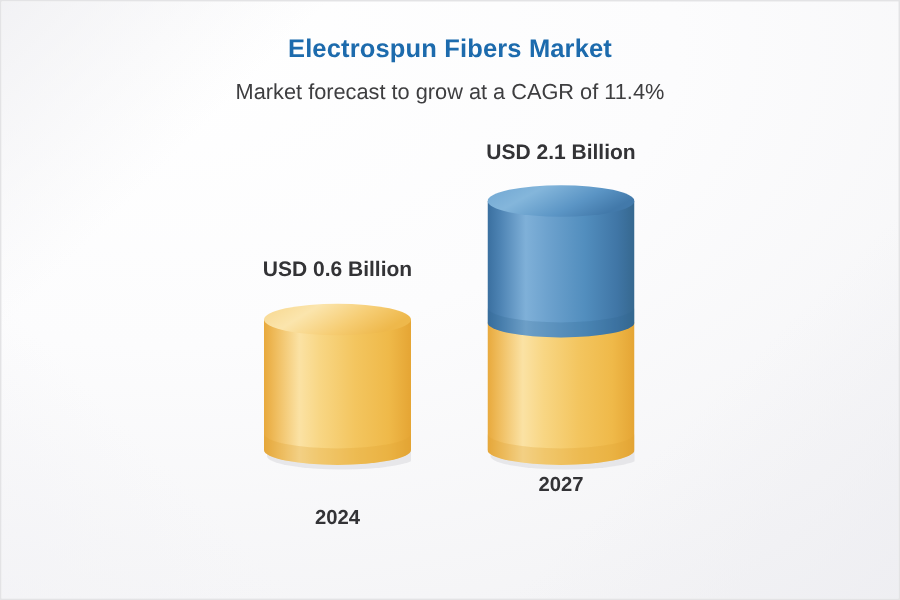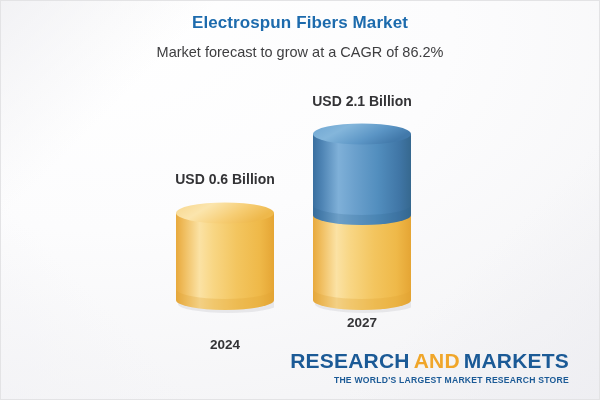--- a/index.html
+++ b/index.html
@@ -31,21 +31,21 @@
       linear-gradient(315deg, rgba(238,238,242,0.9) 0%, rgba(255,255,255,0) 26%),
       linear-gradient(45deg, rgba(243,243,246,0.7) 0%, rgba(255,255,255,0) 20%);
     pointer-events: none;
   }
 
   
   .header {
     position: absolute;
     top: 0; left: 0; right: 0;
     text-align: center;
-    padding-top: 11px;
+    padding-top: 21px;
   }
   .chart-title {
     font-size: 17px;
     font-weight: bold;
     color: #1d6bad;
     letter-spacing: 0.1px;
     line-height: 22px;
     margin: 0;
   }
   .chart-subtitle {
@@ -140,21 +140,21 @@
 </style>
 </head>
 <body>
 
 <div class="infographic">
 
   <div class="bg-shade"></div>
 
   <div class="header">
     <div class="chart-title">Electrospun Fibers Market</div>
-    <div class="chart-subtitle">Market forecast to grow at a CAGR of 86.2%</div>
+    <div class="chart-subtitle">Market forecast to grow at a CAGR of 11.4%</div>
   </div>
 
   <div class="plot">
 
     <div class="bar-group" style="left:175px; top:0px; width:98px; height:345px;">
 
       <div class="value-label" style="top:170px;">USD 0.6 Billion</div>
 
       <svg class="cylinder" width="98" height="345">
         <defs>
@@ -181,21 +181,21 @@
 
         <path d="M 0,288 L 0,299 A 49,10 0 0 0 98,299 L 98,288 A 49,10 0 0 1 0,288 Z" fill="#e0a133" opacity="0.28"></path>
 
         <ellipse cx="49" cy="212" rx="49" ry="10.5" fill="url(#yellowTop)"></ellipse>
         <ellipse cx="49" cy="212" rx="49" ry="10.5" fill="none" stroke="#eab košt" stroke-width="0"></ellipse>
       </svg>
 
       <div class="category-label" style="top:314px;margin-top:22px;">2024</div>
     </div>
 
-    <div class="bar-group" style="left:312px; top:0px; width:98px; height:345px;">
+    <div class="bar-group" style="left:324px; top:0px; width:98px; height:345px;">
 
       <div class="value-label" style="top:92px;">USD 2.1 Billion</div>
 
       <svg class="cylinder" width="98" height="345">
         <defs>
           <linearGradient id="blueBody" x1="0" y1="0" x2="1" y2="0">
             <stop offset="0%" stop-color="#3a6f9f"></stop>
             <stop offset="9%" stop-color="#4e84b4"></stop>
             <stop offset="26%" stop-color="#7fb0d8"></stop>
             <stop offset="42%" stop-color="#6ca1cd"></stop>
@@ -233,19 +233,15 @@
         <ellipse cx="49" cy="133" rx="49" ry="10.5" fill="url(#blueTop)"></ellipse>
       </svg>
 
       <div class="category-label" style="top:314px;">2027</div>
     </div>
 
   </div>
 
   <div class="footer">
 
-    <div class="brand">
-      <div class="brand-main"><span>RESEARCH</span><span class="brand-and" style="margin:0 4px;">AND</span><span>MARKETS</span></div>
-      <div class="brand-tagline">THE WORLD'S LARGEST MARKET RESEARCH STORE</div>
-    </div>
   </div>
 
 </div>
 
 </body></html>

